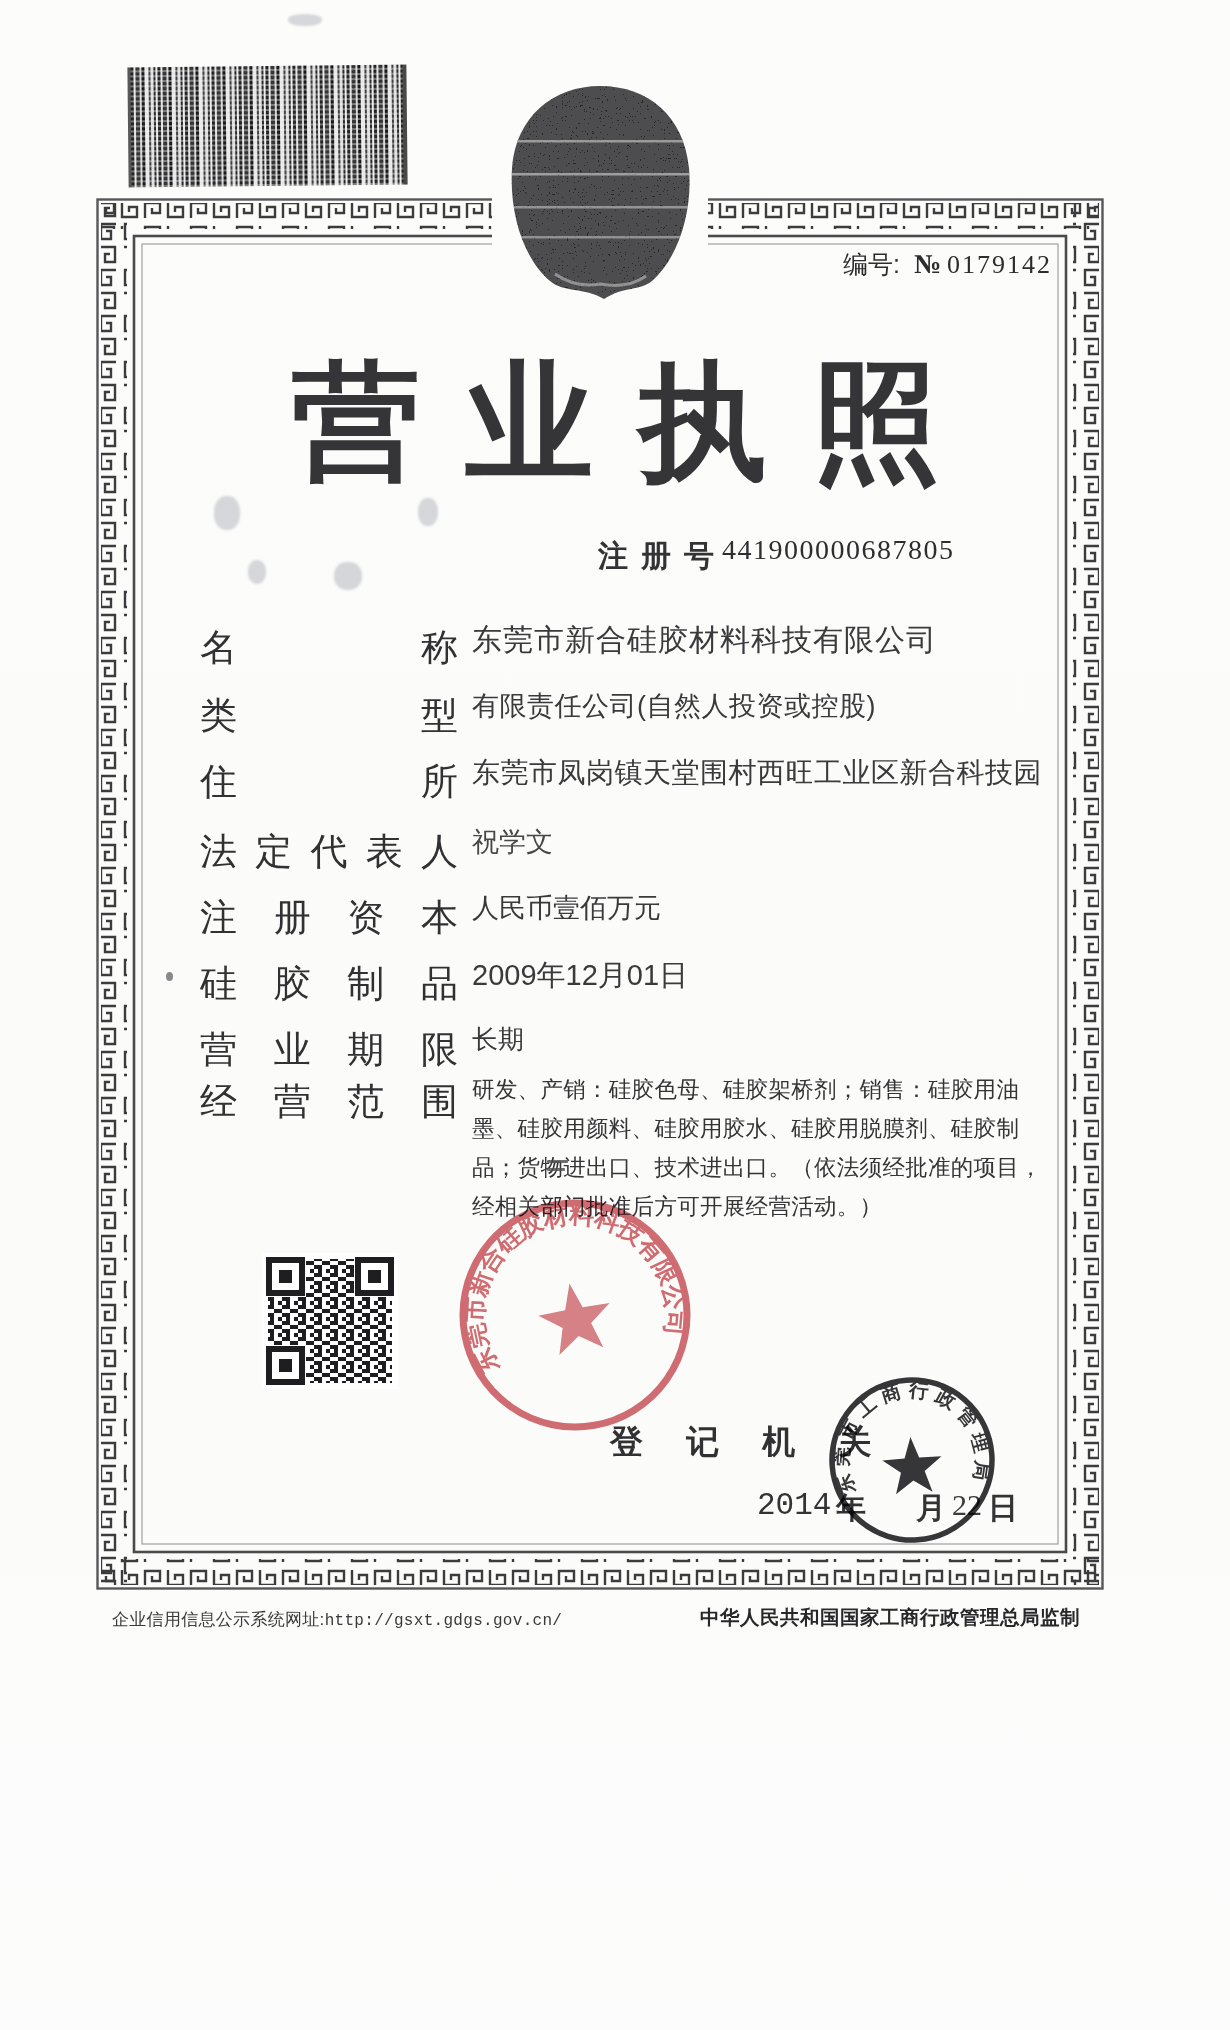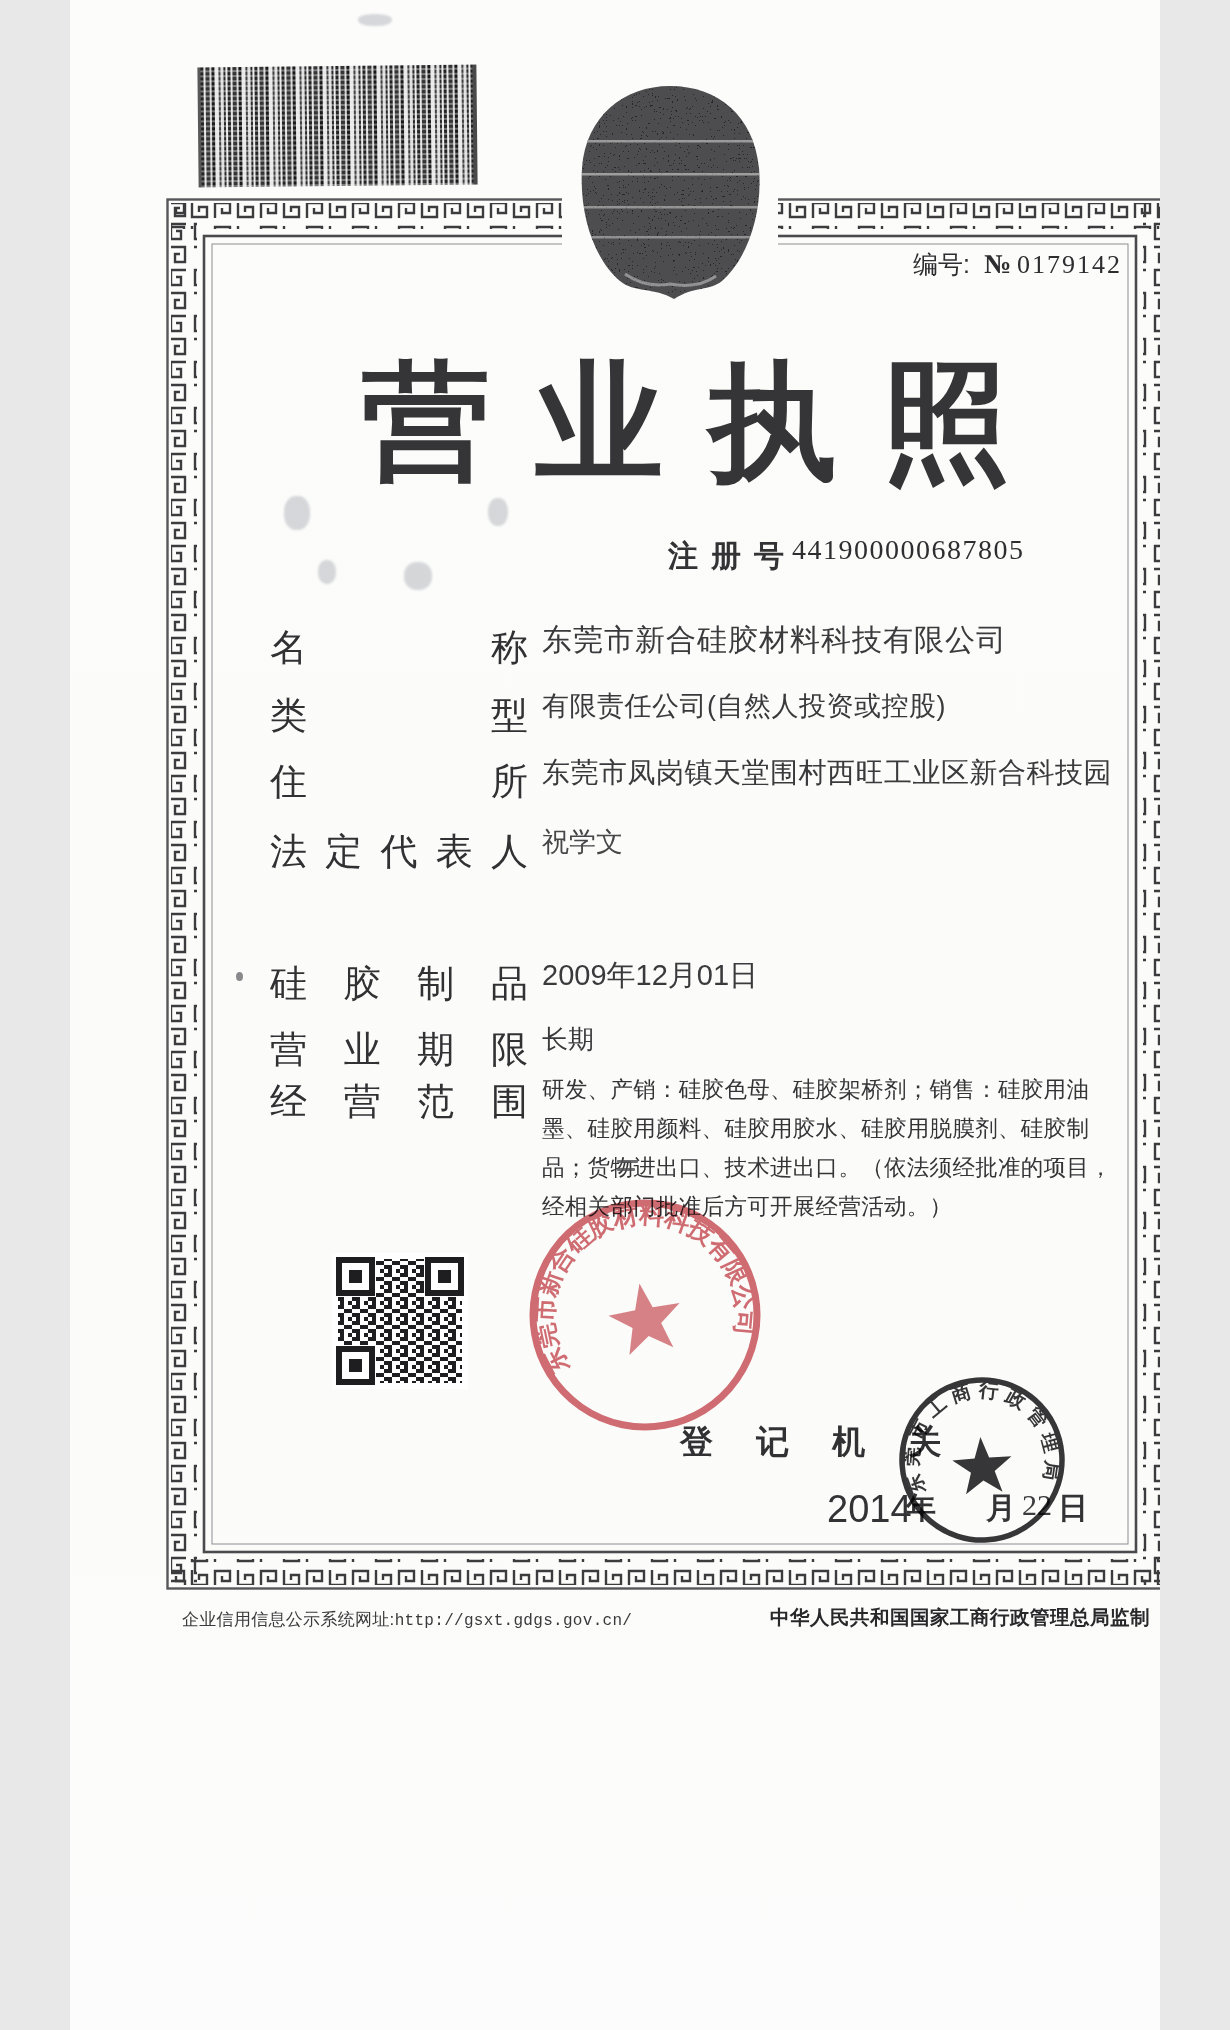--- a/index.html
+++ b/index.html
@@ -1,17 +1,17 @@
 <!DOCTYPE html>
 <html><head>
 <meta charset="utf-8">
 <style>
   html,body{margin:0;padding:0;background:#e8e8e8;}
   .page{
-    position:relative;width:1090px;height:2030px;margin:0 auto;
+    position:relative;width:1230px;height:2030px;margin:0 auto;
     background:linear-gradient(180deg,#fcfcfb 0%,#fbfbf9 60%,#fcfcfc 100%);
     overflow:hidden;font-family:"Liberation Sans",sans-serif;color:#2b2b2e;
   }
   .abs{position:absolute;}
   
   .barcode{
     left:128px;top:66px;width:272px;height:120px;
     background:
       repeating-linear-gradient(0deg, rgba(255,255,255,.38) 0 2px, rgba(255,255,255,0) 2px 5px),
       repeating-linear-gradient(90deg,#1c1c1c 0 3px,#ececec 3px 5px,#2e2e2e 5px 9px,#dcdcdc 9px 11px,#101010 11px 14px,#f1f1f1 14px 18px,#3a3a3a 18px 20px,#e6e6e6 20px 23px,#222 23px 25px,#f4f4f4 25px 27px);
@@ -44,21 +44,21 @@
   .v-addr{font-size:28px;letter-spacing:.5px;}
   .v-legal{font-size:27px;color:#47474a;}
   .v-cap{font-size:27px;}
   .v-est{font-size:29px;}
   .v-term{font-size:26px;}
   .v-scope{font-size:22.5px;line-height:39px;white-space:normal;width:578px;letter-spacing:.3px;color:#343437;top:4px;}
   
   .registrar{left:610px;top:1420px;font-size:33px;font-weight:600;letter-spacing:17px;color:#313134;}
   .dateline{left:0;top:1488px;width:1230px;height:40px;font-size:30px;color:#333336;}
   .dateline span{position:absolute;top:0;}
-  .d-year{left:757px;font-family:Liberation Sans, sans-serif;font-size:38px;}
+  .d-year{left:757px;font-family:Liberation Mono, monospace;font-size:31px;}
   .d-ysuf{left:836px;font-weight:600;}
   .d-msuf{left:916px;font-weight:600;}
   .d-day{left:952px;font-family:"Liberation Serif",serif;font-size:30px;color:#3c3c3f;text-align:right;}
   .d-dsuf{left:988px;font-weight:600;}
   .footer-left{left:112px;top:1608px;font-size:17px;color:#3a3a3c;letter-spacing:.3px;}
   .footer-left .url{font-family:"Liberation Mono",monospace;font-size:16px;}
   .footer-right{left:700px;top:1604px;width:380px;font-size:19.5px;font-weight:600;color:#28282b;text-align:right;letter-spacing:.5px;}
   
   .smudge{background:#a7abb3;border-radius:45%;filter:blur(1.3px);opacity:.45;}
   .dash{background:#4c4c4f;height:3px;border-radius:1px;opacity:.8;}
@@ -141,20 +141,24 @@
     <div class="flabel">类型</div>
     <div class="fvalue v-type">有限责任公司(自然人投资或控股)</div>
   </div>
   <div class="abs frow" style="top:746px;">
     <div class="flabel">住所</div>
     <div class="fvalue v-addr">东莞市凤岗镇天堂围村西旺工业区新合科技园</div>
   </div>
   <div class="abs frow" style="top:816px;">
     <div class="flabel">法定代表人</div>
     <div class="fvalue v-legal">祝学文</div>
+  </div>
+  <div class="abs frow" style="top:882px;">
+    <div class="flabel">注册资本</div>
+    <div class="fvalue v-cap">人民币壹佰万元</div>
   </div>
   <div class="abs frow" style="top:948px;">
     <div class="flabel">硅胶制品</div>
     <div class="fvalue v-est">2009年12月01日</div>
   </div>
   <div class="abs frow" style="top:1014px;">
     <div class="flabel">营业期限</div>
     <div class="fvalue v-term">长期</div>
   </div>
   <div class="abs frow" style="top:1066px;height:130px;">

